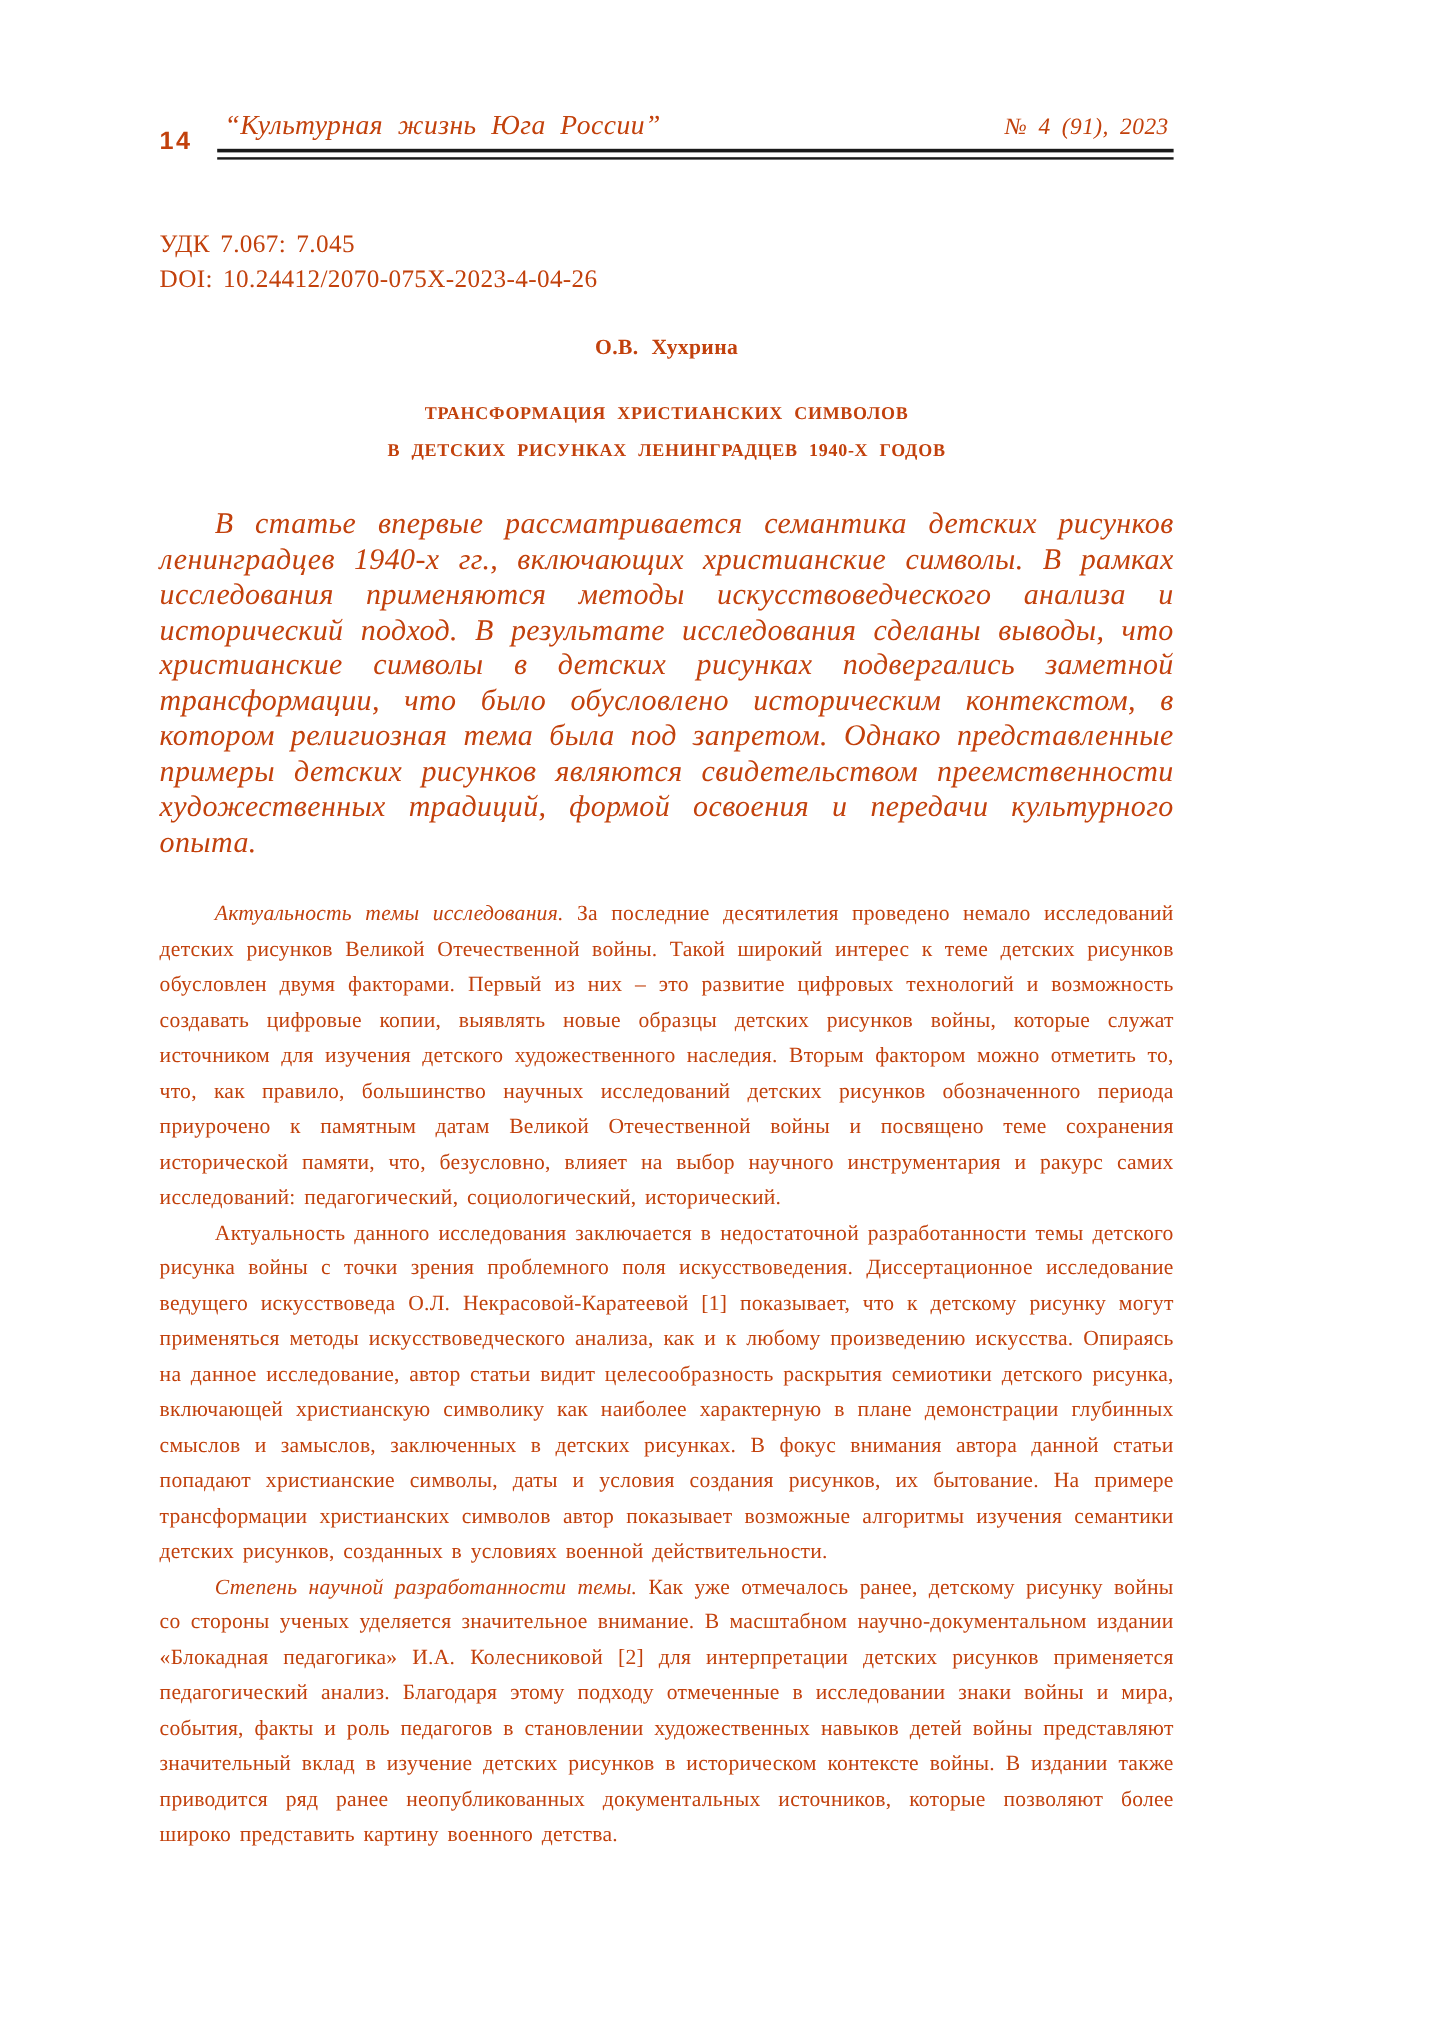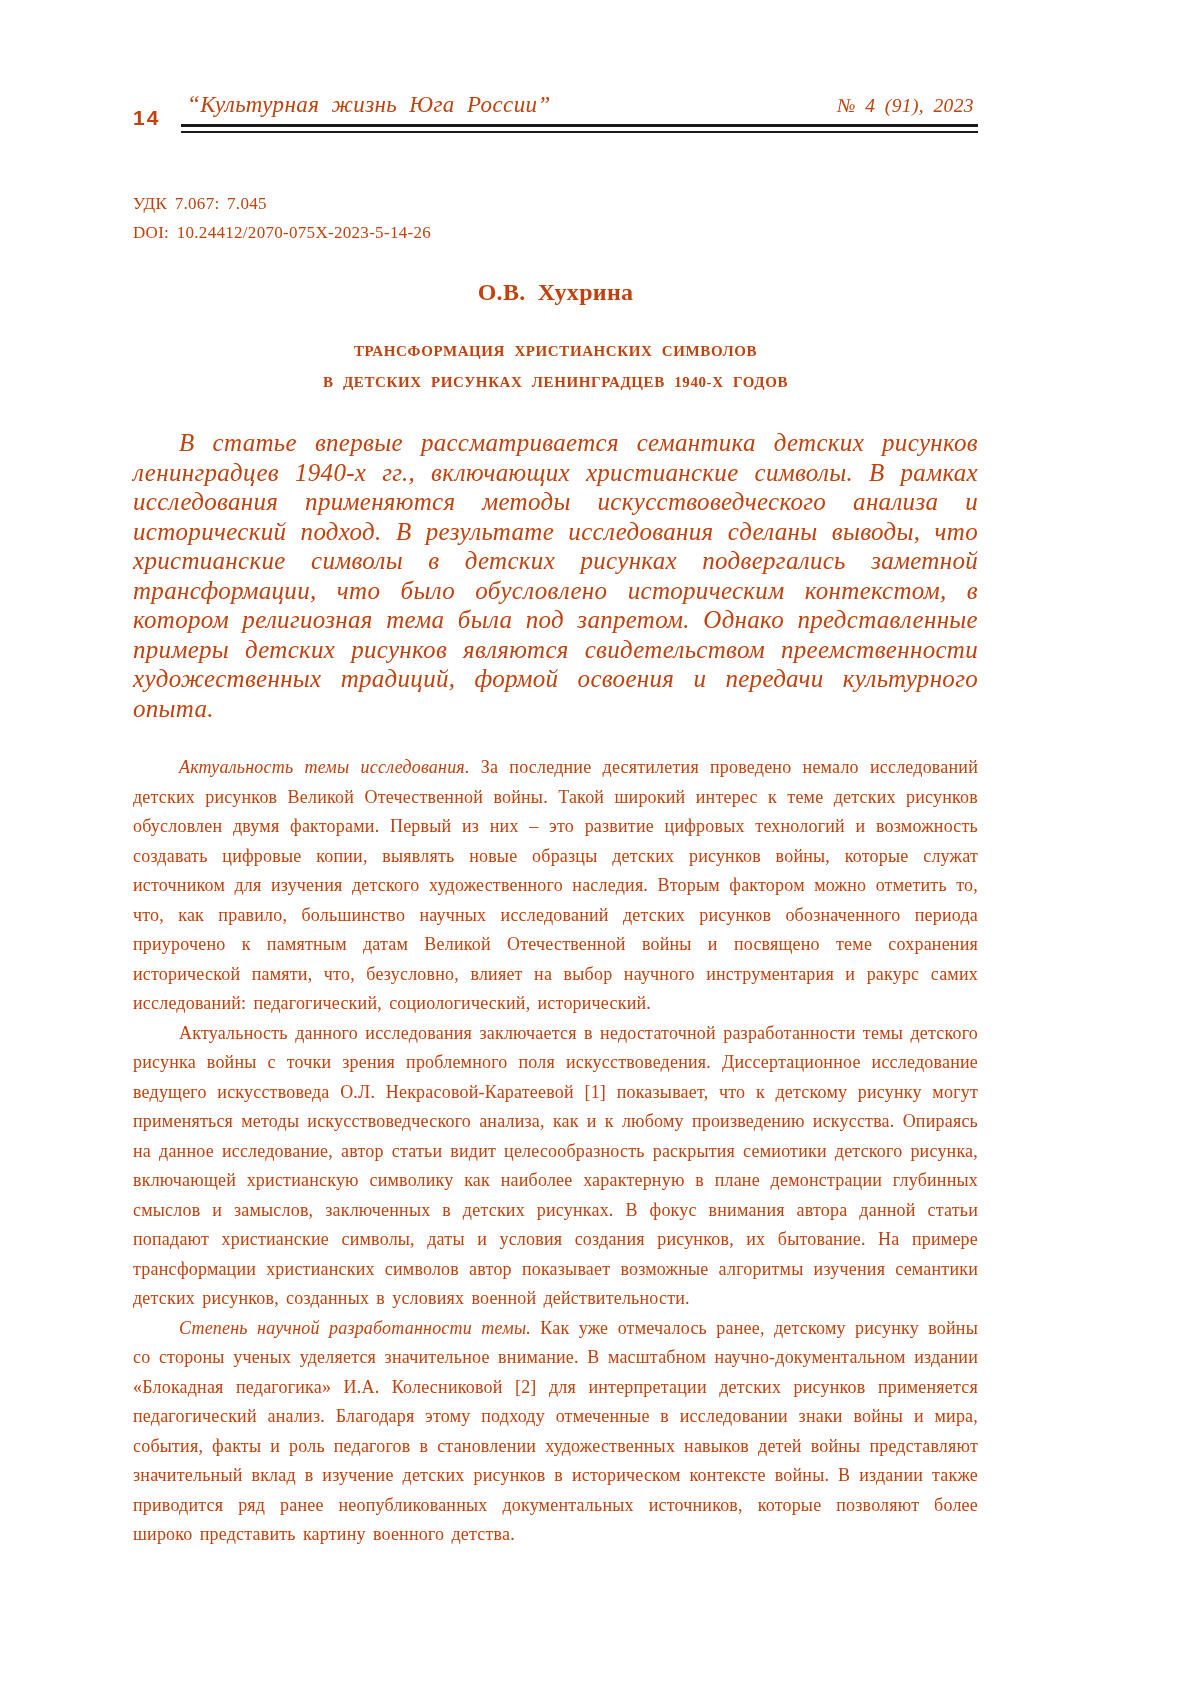--- a/index.html
+++ b/index.html
@@ -62,32 +62,32 @@
   }
   .rule-double {
     height: 4px;
     border-top: 3.5px solid #1a1a1a;
     border-bottom: 2px solid #1a1a1a;
   }
 
   
   .meta-block {
     margin-top: 56px;
-    font-size: 17px;
+    font-size: 21px;
     line-height: 29px;
     letter-spacing: 0.3px;
     word-spacing: 3px;
   }
 
   
   .author-line {
     margin-top: 32px;
     text-align: center;
     font-weight: bold;
-    font-size: 24px;
+    font-size: 18px;
     word-spacing: 6px;
     letter-spacing: 0.3px;
   }
   .article-title {
     margin-top: 30px;
     text-align: center;
     font-weight: bold;
     font-size: 15px;
     line-height: 31px;
     letter-spacing: 0.6px;
@@ -137,21 +137,21 @@
         <div class="head-line">
           <span class="journal-title">“Культурная  жизнь  Юга  России”</span>
           <span class="issue-info">№  4  (91),  2023</span>
         </div>
         <div class="rule-double"></div>
       </div>
     </div>
 
     <div class="meta-block">
       <div>УДК 7.067: 7.045</div>
-      <div>DOI: 10.24412/2070-075X-2023-5-14-26</div>
+      <div>DOI: 10.24412/2070-075X-2023-4-04-26</div>
     </div>
 
     <div class="author-line">О.В.  Хухрина</div>
 
     <div class="article-title">
       <span>ТРАНСФОРМАЦИЯ  ХРИСТИАНСКИХ  СИМВОЛОВ</span>
       <span>В  ДЕТСКИХ  РИСУНКАХ  ЛЕНИНГРАДЦЕВ  1940-Х  ГОДОВ</span>
     </div>
 
     <div class="abstract-block">

